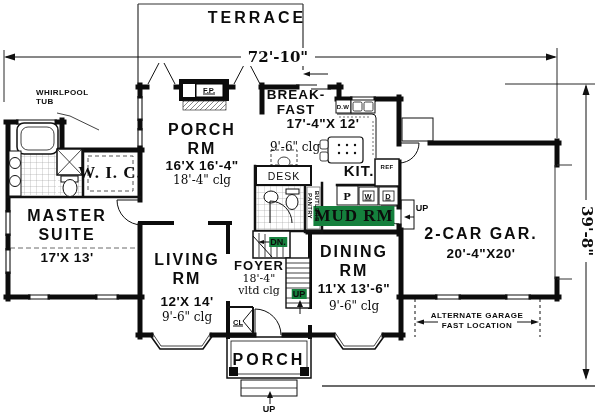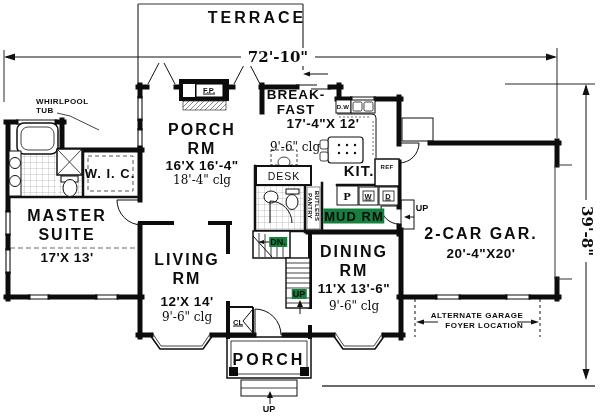--- a/index.html
+++ b/index.html
@@ -15,28 +15,28 @@
   .mt6{margin-top:6px;} .mt3{margin-top:3px;} .mt1{margin-top:1px;}
   .bf{font-size:13.5px;font-weight:bold;letter-spacing:1px;line-height:15px;}
   .dim{font-family:"DejaVu Serif",serif;font-weight:bold;font-size:15px;
        background:#fff;padding:0 6px;}
   .rot90{transform:translate(-50%,-50%) rotate(90deg);}
   .tiny6{font-size:6px;font-weight:bold;letter-spacing:.3px;}
   .tiny7{font-size:7.5px;font-weight:bold;text-decoration:underline;}
   .tiny8{font-size:8px;font-weight:bold;letter-spacing:.4px;line-height:9px;text-align:left;}
   .tiny9{font-size:9px;font-weight:bold;}
   .lab10{font-size:10.5px;font-weight:normal;letter-spacing:1px;}
-  .lab11{font-size:13px;font-weight:bold;letter-spacing:1px;}
+  .lab11{font-size:17px;font-weight:bold;letter-spacing:1px;font-family:Liberation Serif, serif;}
   .lab13{font-size:13px;font-weight:bold;letter-spacing:1px;line-height:14px;}
   .lab15{font-size:15px;font-weight:bold;letter-spacing:1px;}
   .lab16{font-size:16px;font-weight:bold;letter-spacing:3px;}
   .serif10{font-family:"DejaVu Serif",serif;font-size:11px;line-height:12px;}
   .serifP{font-family:"DejaVu Serif",serif;font-size:10px;font-weight:bold;}
   .wbg{background:#15803d;padding:0 1px;}
-  .alt{font-size:8px;font-weight:bold;letter-spacing:.5px;line-height:9.5px;text-align:right;}
+  .alt{font-size:8px;font-weight:bold;letter-spacing:.5px;line-height:9.5px;}
   .but{font-size:6px;font-weight:bold;line-height:7px;letter-spacing:.3px;}
 </style>
 </head>
 <body>
 
 <div class="stage">
 
 <svg width="600" height="417" viewBox="0 0 600 417">
   <defs>
     <pattern id="tile" width="6" height="6" patternUnits="userSpaceOnUse">
@@ -241,21 +241,21 @@
     <polygon points="416,322 424,319.5 424,324.5" fill="#111" stroke="none"></polygon>
     <polygon points="539,322 531,319.5 531,324.5" fill="#111" stroke="none"></polygon>
   </g>
 </svg>
 
 <div class="lbl cc lab16" style="left:257px;top:18px">TERRACE</div>
 
 <div class="lbl cc dim" style="left:278px;top:57px">72'-10"</div>
 <div class="lbl rot90 dim" style="left:587px;top:231px">39'-8"</div>
 
-<div class="lbl tiny8" style="left:36px;top:97px">
+<div class="lbl tiny8" style="left:36px;top:88px">
   <div>WHIRLPOOL</div>
   <div>TUB</div>
 </div>
 
 <div class="lbl cc lab11" style="left:110px;top:173px">W. I. C.</div>
 
 <div class="lbl cx" style="left:67px;top:206px">
   <div class="rn">MASTER</div>
   <div class="rn">SUITE</div>
   <div class="rs mt6">17'X 13'</div>
@@ -293,36 +293,41 @@
 <div class="lbl cc tiny9" style="left:422px;top:208px">UP</div>
 
 <div class="lbl rot90" style="left:313px;top:206px">
   <div class="but">BUTLERS</div>
   <div class="but">PANTRY</div>
 </div>
 
 <div class="lbl cc tiny9 wbg" style="left:278px;top:242px">DN.</div>
 <div class="lbl cc tiny9 wbg" style="left:299px;top:294px">UP</div>
 
+<div class="lbl cx" style="left:259px;top:259px">
+  <div class="lab13">FOYER</div>
+  <div class="serif10">18'-4"</div>
+  <div class="serif10">vltd clg</div>
+</div>
 
 <div class="lbl cx" style="left:354px;top:242px">
   <div class="rn">DINING</div>
   <div class="rn">RM</div>
   <div class="rs mt1">11'X 13'-6"</div>
   <div class="rc mt3">9'-6" clg</div>
 </div>
 
 <div class="lbl cx" style="left:481px;top:224px">
   <div class="rn">2-CAR GAR.</div>
   <div class="rs mt3">20'-4"X20'</div>
 </div>
 
 <div class="lbl cc lab16" style="left:269px;top:360px">PORCH</div>
 <div class="lbl cc tiny9" style="left:269px;top:409px">UP</div>
 <div class="lbl cc tiny7" style="left:238px;top:322px">CL</div>
 <div class="lbl cc tiny7" style="left:209px;top:90px">F.P.</div>
 
 <div class="lbl cx alt" style="left:477px;top:311px">
   <div>ALTERNATE GARAGE</div>
-  <div>FOYER LOCATION</div>
+  <div>FAST LOCATION</div>
 </div>
 
 </div>
 
 </body></html>

